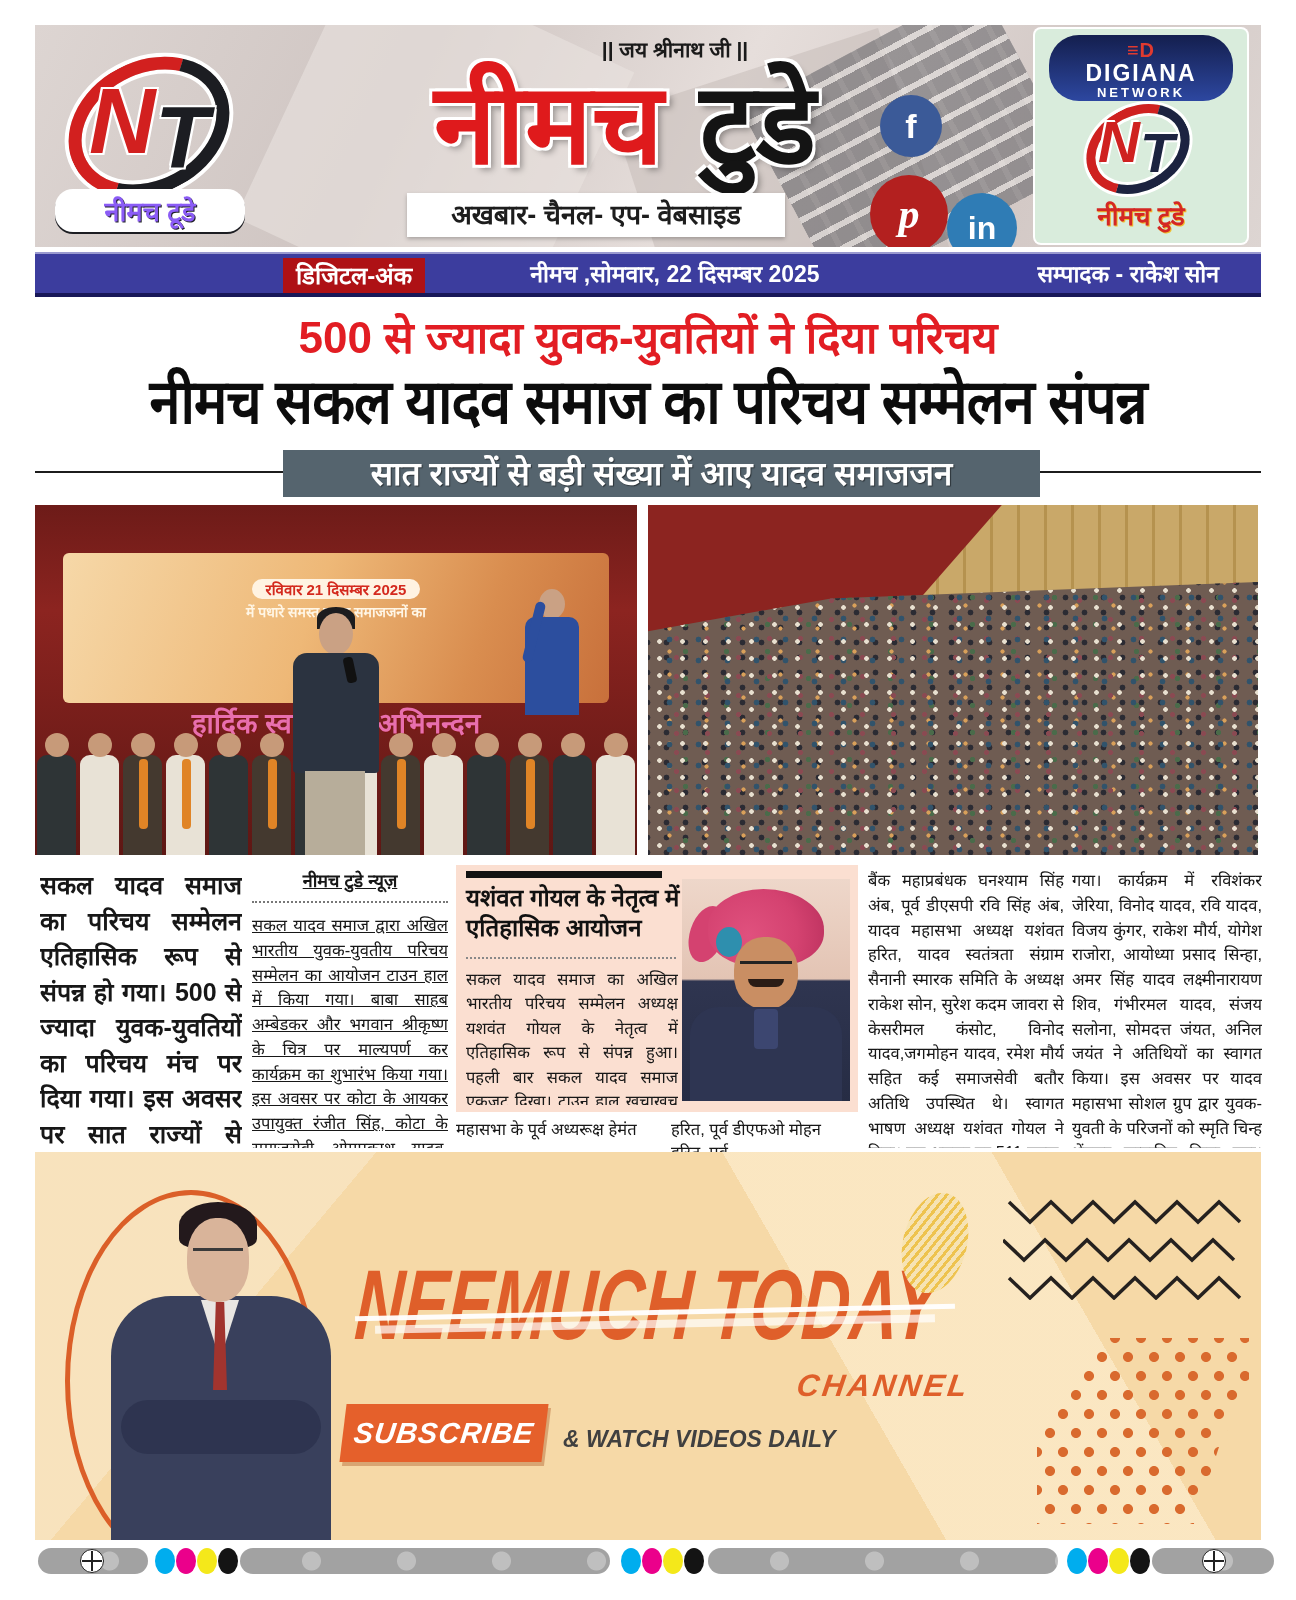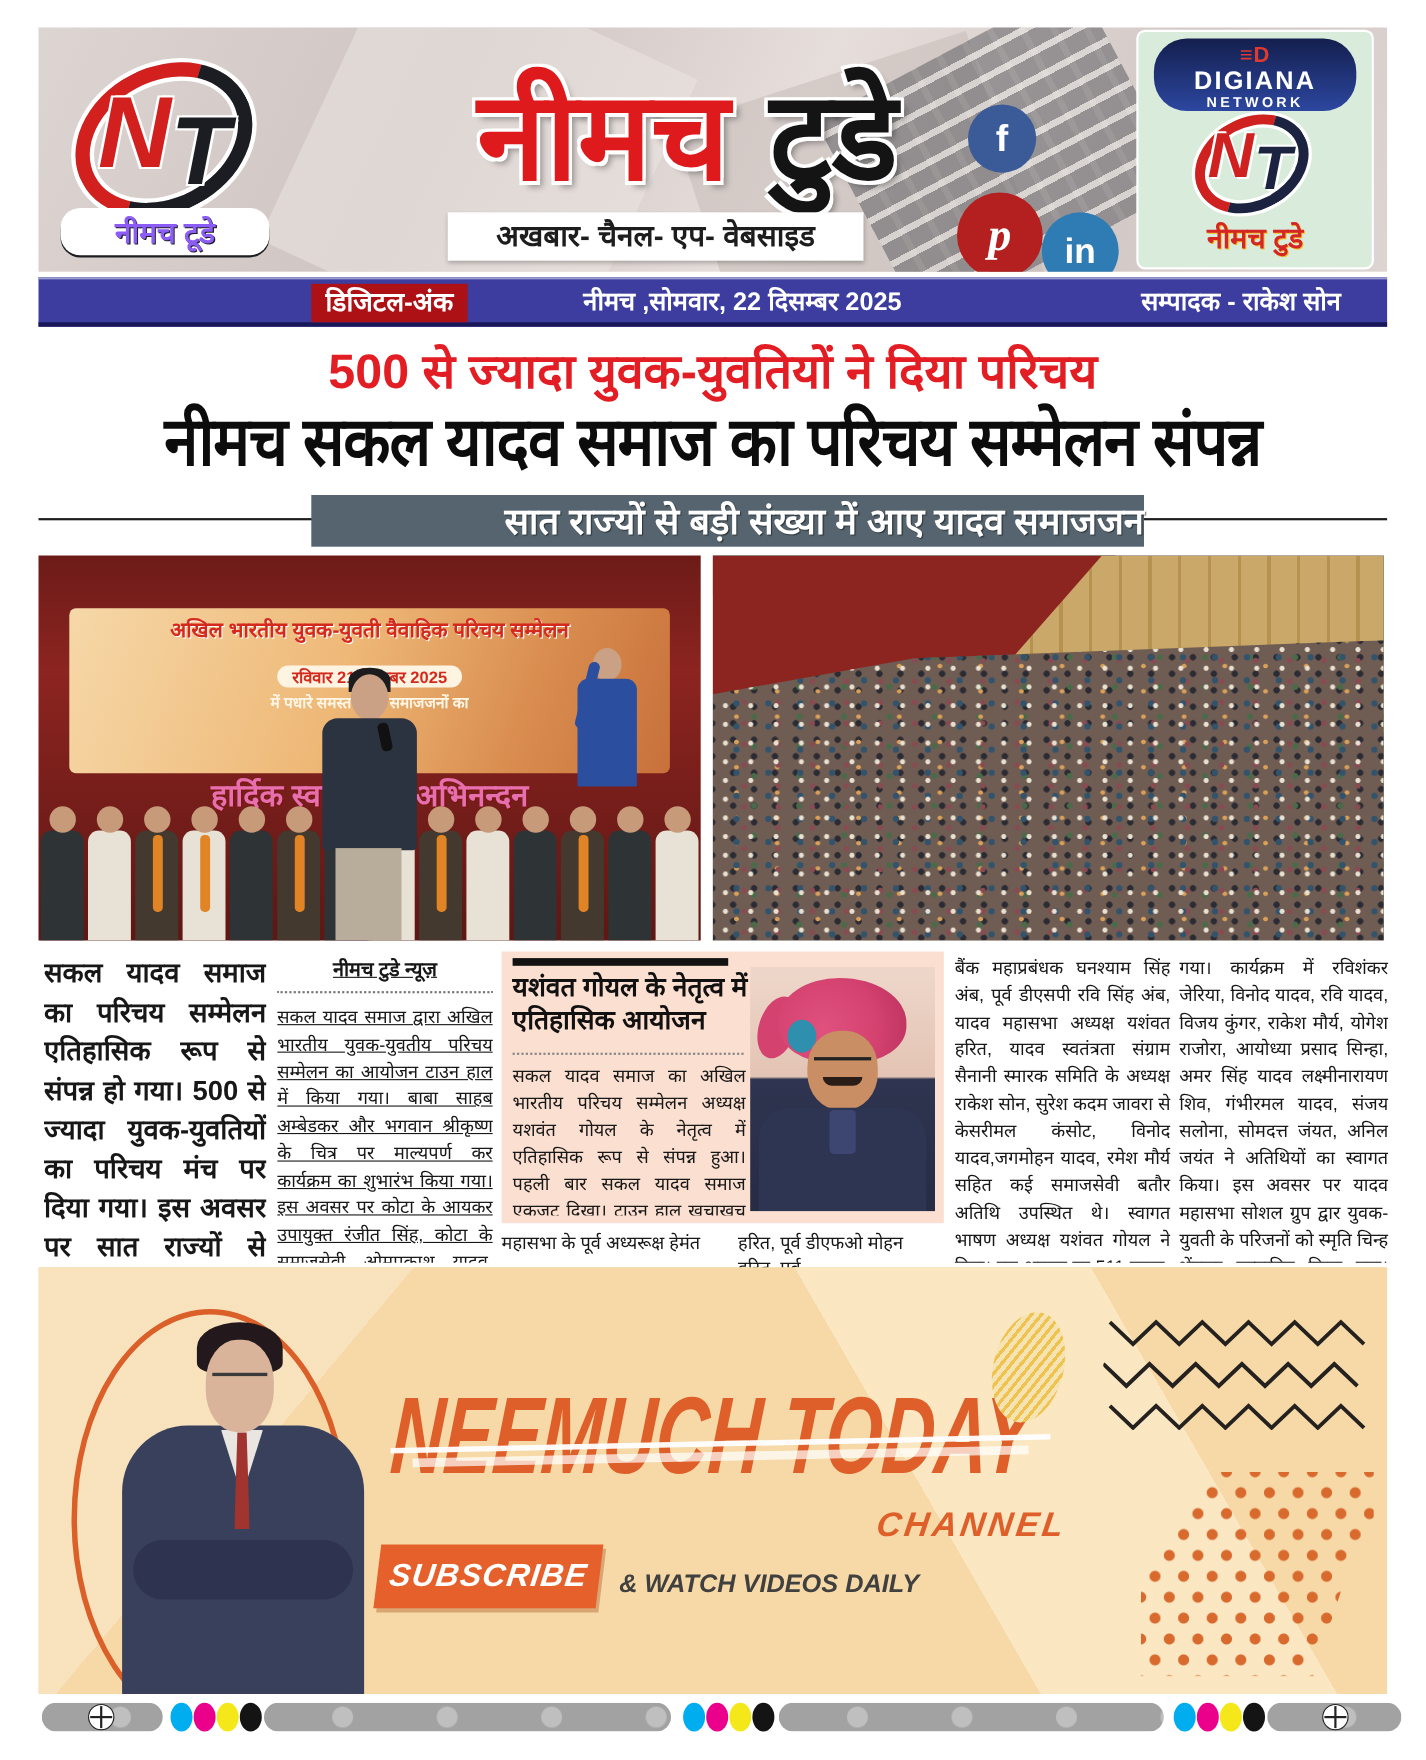--- a/index.html
+++ b/index.html
@@ -71,21 +71,21 @@
   .editor { position:absolute; right:42px; top:0; height:41px; color:#ffffff; font-size:23px;
             font-weight:700; line-height:41px; }
 
   
   .kicker { position:absolute; left:35px; top:306px; width:1226px; text-align:center;
             font-size:44px; font-weight:900; color:#e21d23; }
   .headline { position:absolute; left:20px; top:360px; width:1256px; text-align:center;
               font-size:57px; font-weight:900; color:#0c0c0c; transform:scale(.98,1.08); letter-spacing:-1px; }
   .subrule { position:absolute; left:35px; top:471px; width:1226px; height:2px; background:#1c1c1c; }
   .subhead { position:absolute; left:283px; top:450px; width:757px; height:47px; background:#55646e;
-             color:#ffffff; font-size:33px; font-weight:800; text-align:right; line-height:47px;
+             color:#ffffff; font-size:33px; font-weight:800; text-align:center; line-height:47px;
              text-shadow:1px 1px 1px rgba(0,0,0,.5); }
 
   
   .photoL { position:absolute; left:35px; top:505px; width:602px; height:350px; overflow:hidden;
             background:linear-gradient(#6d1b18 0%,#8c2420 30%,#5e1714 100%); }
   .pl-banner { position:absolute; left:28px; top:48px; width:546px; height:150px; border-radius:6px;
                background:linear-gradient(110deg,#f6d8a8 0%,#eeb877 45%,#d98d4f 75%,#c8703b 100%);
                text-align:center; overflow:hidden; padding-top:6px; }
   .pl-b1 { font-size:19px; font-weight:900; color:#d42a1e; text-shadow:1px 1px 0 #fff; }
   .pl-b2 { font-size:28px; font-weight:900; color:#8c1f14; text-shadow:1px 1px 0 #ffe9b0; }
@@ -234,20 +234,21 @@
     <div class="collage-b"></div>
     <div class="keyboard"></div>
 
     <div class="nt-logo">
       <div class="nt-ring"></div>
       <div class="nt-n">N</div>
       <div class="nt-t">T</div>
       <div class="nt-label">नीमच टूडे</div>
     </div>
 
+    <div class="invocation">|| जय श्रीनाथ जी ||</div>
 
     <div class="main-title">
       <span class="t1">नीमच</span>
       <span class="t2">टुडे</span>
     </div>
 
     <div class="tagline">अखबार- चैनल- एप- वेबसाइड</div>
 
     <div class="soc soc-fb">f</div>
     <div class="soc soc-pin">p</div>
@@ -274,21 +275,20 @@
     <div class="editor">सम्पादक - राकेश सोन</div>
   </div>
 
   <div class="kicker">500 से ज्यादा युवक-युवतियों ने दिया परिचय</div>
   <div class="headline">नीमच सकल यादव समाज का परिचय सम्मेलन संपन्न</div>
   <div class="subrule"></div>
   <div class="subhead">सात राज्यों से बड़ी संख्या में आए यादव समाजजन</div>
 
   <div class="photoL">
     <div class="pl-banner">
-      <div class="pl-b1">अखिल भारतीय युवक-युवती वैवाहिक परिचय सम्मेलन</div>
       <br>
       <span class="pl-b3">रविवार 21 दिसम्बर 2025</span>
       <div class="pl-b4">में पधारे समस्त यादव समाजजनों का</div>
     </div>
     <div class="pl-b5">हार्दिक स्वागत एवं अभिनन्दन</div>
     <div class="ambedkar">
       <div class="amb-head"></div>
       <div class="amb-body">
         <div class="amb-arm"></div>
       </div>

